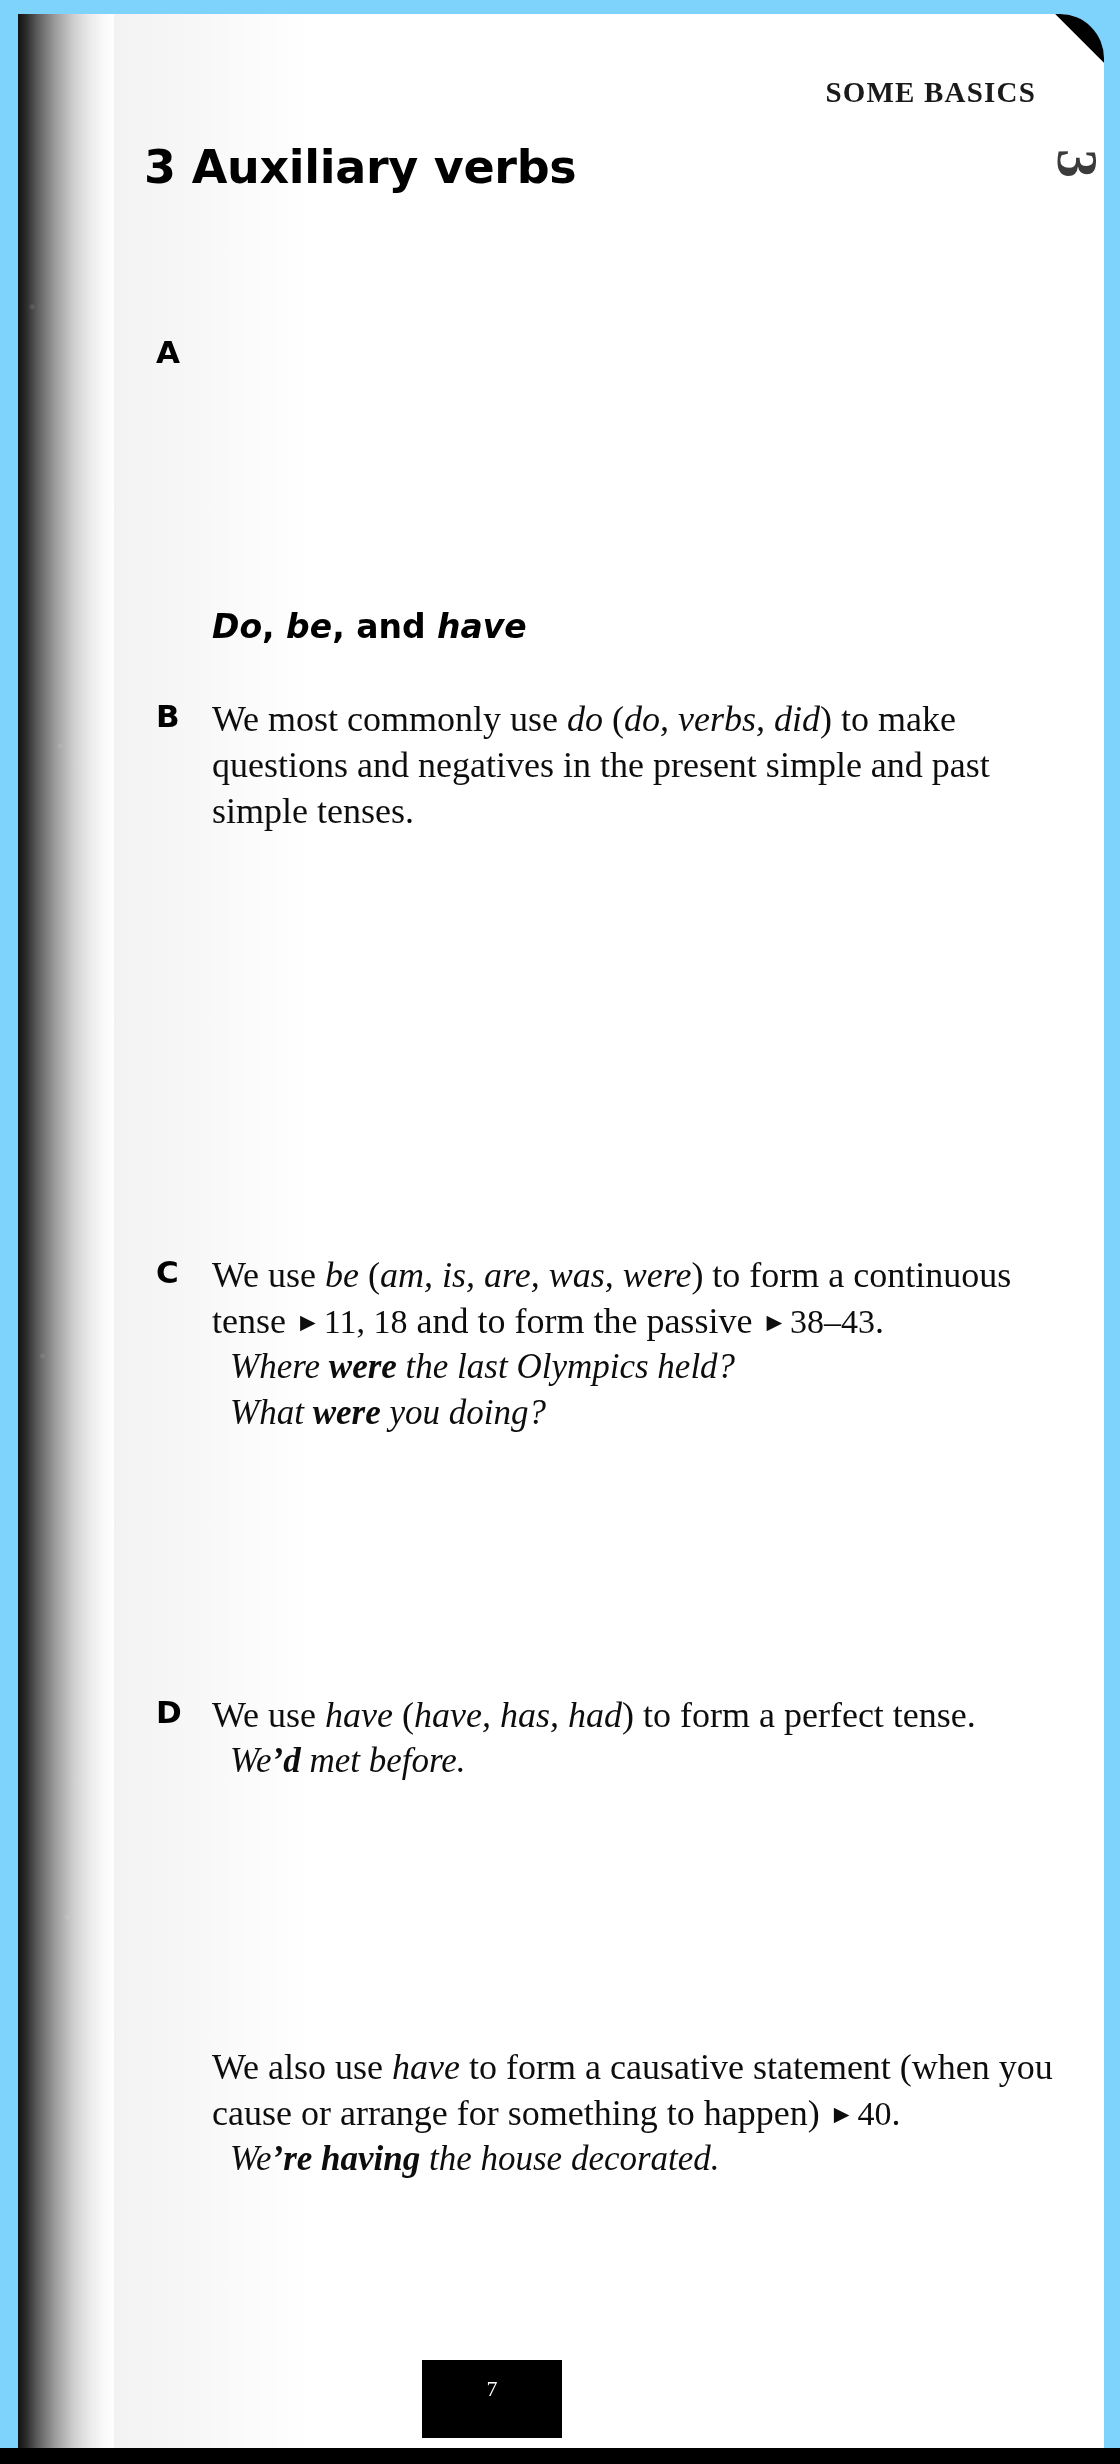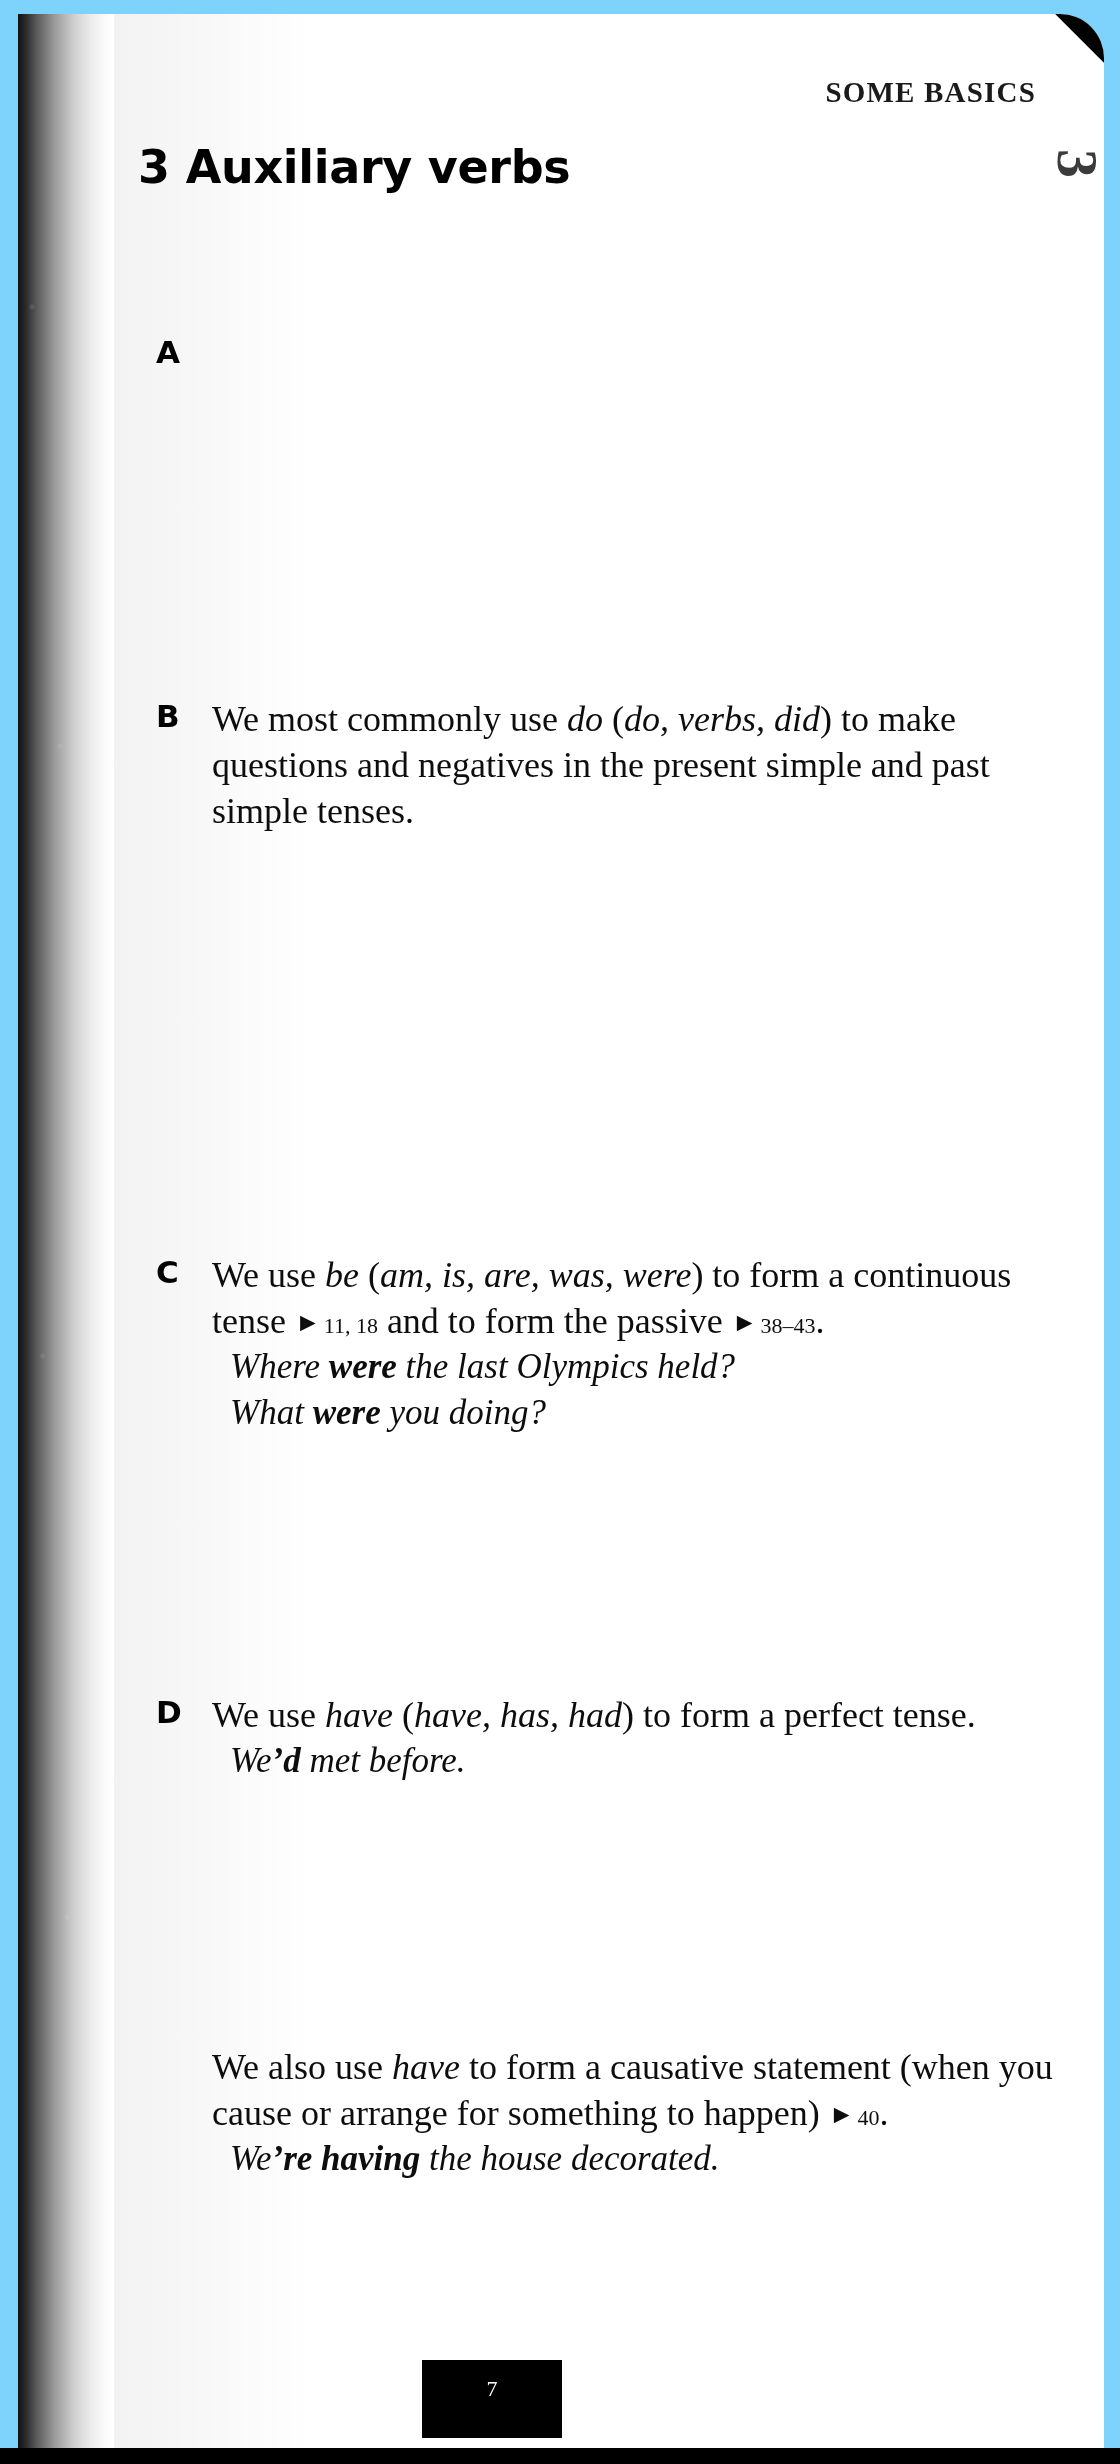--- a/index.html
+++ b/index.html
@@ -93,21 +93,21 @@
     font-family: "Liberation Serif", serif;
     font-variant: small-caps;
     letter-spacing: 1.2px;
     font-size: 29px;
     color: #1a1a1a;
     font-weight: 600;
   }
 
   .chapter-title {
     position: absolute;
-    left: 24px;
+    left: 30px;
     top: 126px;
     font-family: "DejaVu Sans", sans-serif;
     font-weight: bold;
     font-size: 46px;
     color: #000;
     letter-spacing: -0.3px;
   }
   .chapter-title .num { margin-right: 16px; }
 
   
@@ -172,21 +172,21 @@
 
   .xref {
     font-style: normal;
     white-space: nowrap;
   }
   .xref .tri {
     font-size: 26px;
     vertical-align: 2px;
     margin-right: 3px;
   }
-  .xref .refnum { font-size: 22px; }
+  .xref .refnum { font-size: 34px; }
 
   .folio {
     position: absolute;
     left: 404px;
     bottom: 16px;
     width: 140px;
     height: 78px;
     background: #000;
     color: #fff;
     font-family: "Liberation Serif", serif;
@@ -226,20 +226,23 @@
       </div>
 
       <div class="thumb-index">3</div>
 
       <div class="block" style="top:318px;">
         <div class="para">
           <span class="letter">A</span>
         </div>
       </div>
 
+      <div class="block" style="top:592px;">
+        <div class="para subhead" style="padding-left:56px;"><em>Do</em>, <em>be</em>, and <em>have</em></div>
+      </div>
 
       <div class="block" style="top:682px;">
         <div class="para">
           <span class="letter">B</span>
           <span>We most commonly use <i>do</i> (<i>do, verbs, did</i>) to make questions and negatives in the present simple and past simple tenses.</span>
         </div>
       </div>
 
       <div class="block" style="top:1238px;">
         <div class="para">

